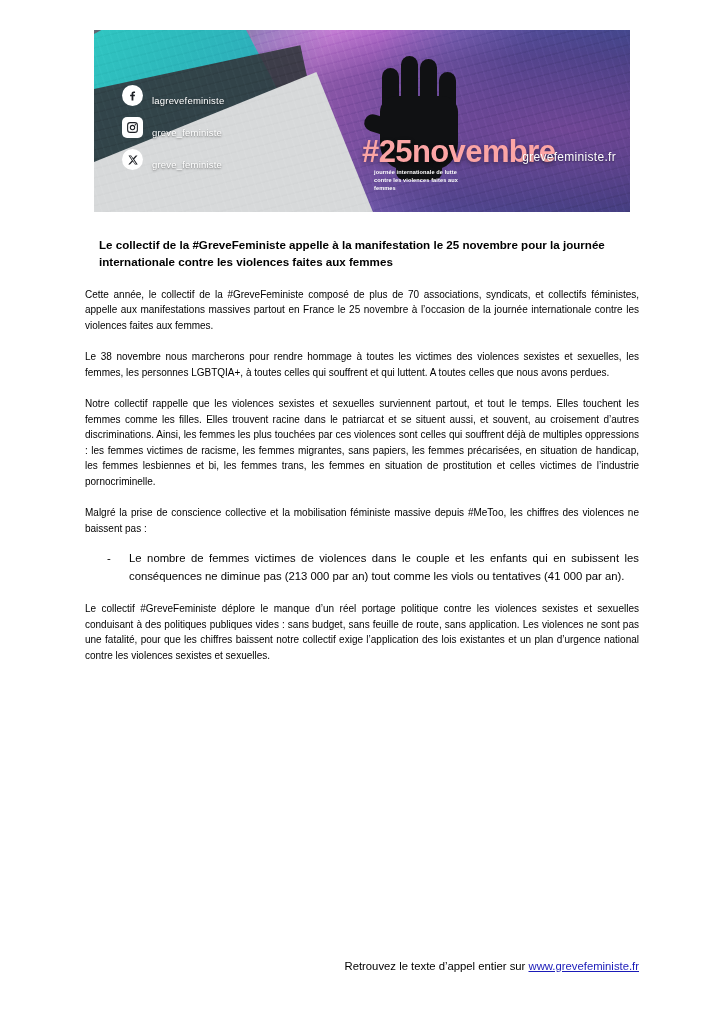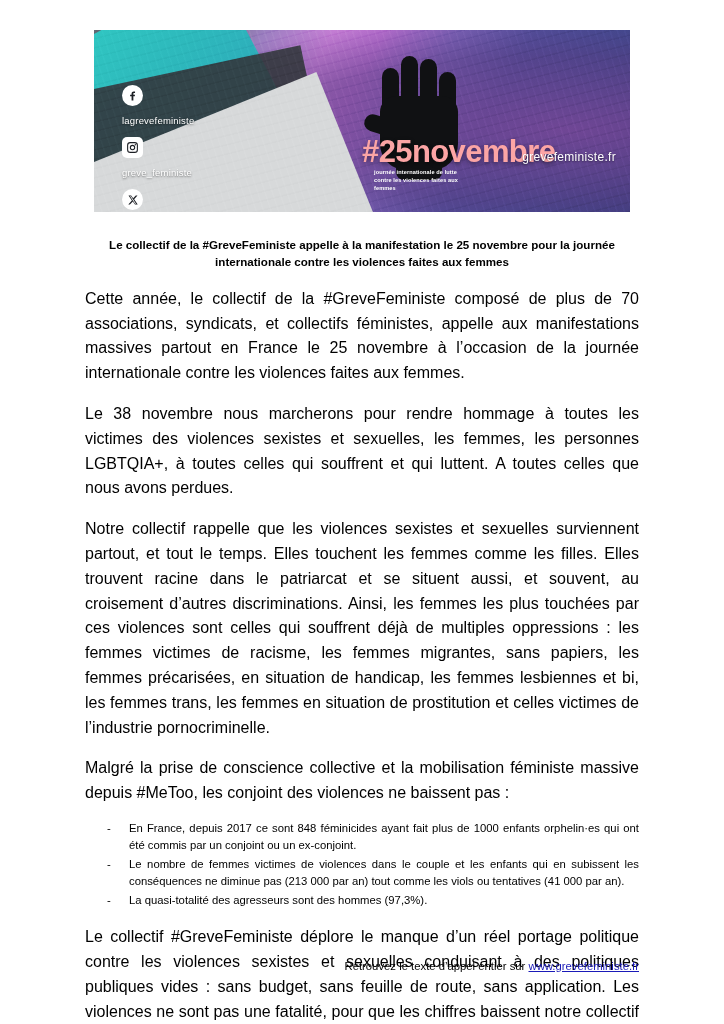--- a/index.html
+++ b/index.html
@@ -86,23 +86,22 @@
   .socials {
     position: absolute;
     left: 28px;
     top: 55px;
     display: flex;
     flex-direction: column;
     gap: 11px;
   }
   .social-row {
     display: flex;
-    align-items: flex-start;
+    align-items: flex-end;
     gap: 9px;
-    flex-direction: column;
   }
   .social-ico {
     width: 21px;
     height: 21px;
     border-radius: 5px;
     background: #ffffff;
     color: #1c1f24;
     display: flex;
     align-items: center;
     justify-content: center;
@@ -196,26 +195,26 @@
     color: #ffffff;
     font-size: 12px;
     letter-spacing: .3px;
     text-shadow: 0 1px 2px rgba(0,0,0,.5);
   }
 
   
   h1.title {
     font-size: 11.6px;
     font-weight: bold;
-    text-align: center;
+    text-align: left;
     line-height: 1.5;
     margin: 24px 14px 0 14px;
   }
   p.para {
-    font-size: 16px;
+    font-size: 10px;
     line-height: 1.55;
     text-align: justify;
     margin: 16px 0 0 0;
   }
   ul.bullets {
     list-style: none;
     margin: 14px 0 0 0;
     padding: 0;
   }
   ul.bullets li {
@@ -299,26 +298,24 @@
     <div class="hashtag">#25novembre</div>
     <div class="journee">journée internationale de lutte contre les violences faites aux femmes</div>
     <div class="site">grevefeministe.fr</div>
   </div>
 
   <h1 class="title">Le collectif de la #GreveFeministe appelle à la manifestation le 25 novembre pour la journée internationale contre les violences faites aux femmes</h1>
 
   <p class="para">Cette année, le collectif de la #GreveFeministe composé de plus de 70 associations, syndicats, et collectifs féministes, appelle aux manifestations massives partout en France le 25 novembre à l’occasion de la journée internationale contre les violences faites aux femmes.</p>
   <p class="para">Le 38 novembre nous marcherons pour rendre hommage à toutes les victimes des violences sexistes et sexuelles, les femmes, les personnes LGBTQIA+, à toutes celles qui souffrent et qui luttent. A toutes celles que nous avons perdues.</p>
   <p class="para">Notre collectif rappelle que les violences sexistes et sexuelles surviennent partout, et tout le temps. Elles touchent les femmes comme les filles. Elles trouvent racine dans le patriarcat et se situent aussi, et souvent, au croisement d’autres discriminations. Ainsi, les femmes les plus touchées par ces violences sont celles qui souffrent déjà de multiples oppressions : les femmes victimes de racisme, les femmes migrantes, sans papiers, les femmes précarisées, en situation de handicap, les femmes lesbiennes et bi, les femmes trans, les femmes en situation de prostitution et celles victimes de l’industrie pornocriminelle.</p>
-  <p class="para">Malgré la prise de conscience collective et la mobilisation féministe massive depuis #MeToo, les conjoint des violences ne baissent pas :</p>
+  <p class="para">Malgré la prise de conscience collective et la mobilisation féministe massive depuis #MeToo, les chiffres des violences ne baissent pas :</p>
 
   <ul class="bullets">
-    <li>En France, depuis 2017 ce sont 848 féminicides ayant fait plus de 1000 enfants orphelin·es qui ont été commis par un conjoint ou un ex-conjoint.</li>
     <li>Le nombre de femmes victimes de violences dans le couple et les enfants qui en subissent les conséquences ne diminue pas (213 000 par an) tout comme les viols ou tentatives (41 000 par an).</li>
-    <li>La quasi-totalité des agresseurs sont des hommes (97,3%).</li>
   </ul>
 
   <p class="para">Le collectif #GreveFeministe déplore le manque d’un réel portage politique contre les violences sexistes et sexuelles conduisant à des politiques publiques vides : sans budget, sans feuille de route, sans application. Les violences ne sont pas une fatalité, pour que les chiffres baissent notre collectif exige l’application des lois existantes et un plan d’urgence national contre les violences sexistes et sexuelles.</p>
 
   <div class="footer">
     <span>Retrouvez le texte d’appel entier sur </span><a href="#">www.grevefeministe.fr</a>
   </div>
 </div>
 
 </body></html>

